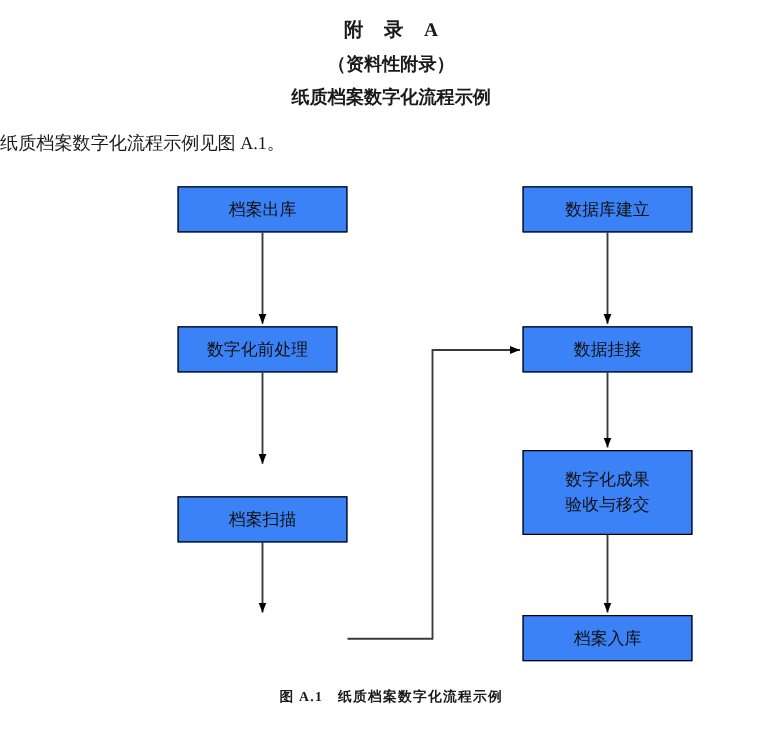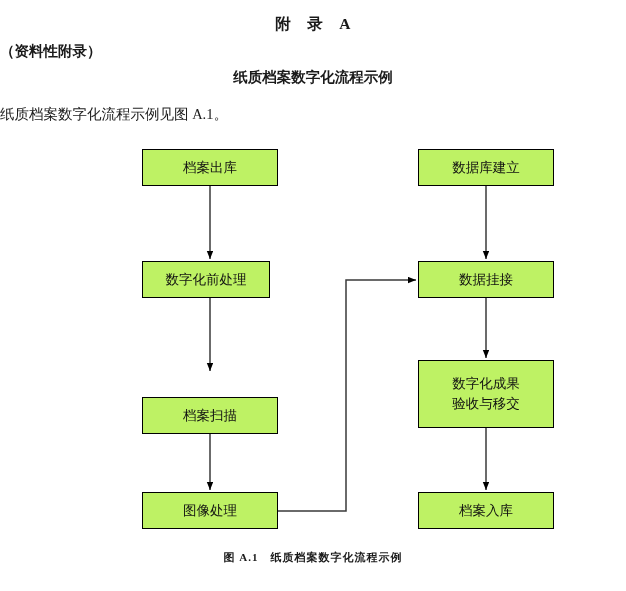--- a/index.html
+++ b/index.html
@@ -31,21 +31,21 @@
     font-size: 15.5px;
     font-weight: bold;
     letter-spacing: 0.5px;
     font-family: "Liberation Serif", "DejaVu Serif", serif;
   }
   .annex-subheading {
     position: absolute;
     top: 42px;
     left: 0;
     width: 626px;
-    text-align: left;
+    text-align: center;
     font-size: 14.5px;
     font-weight: bold;
   }
   .annex-title {
     position: absolute;
     top: 68px;
     left: 0;
     width: 626px;
     text-align: center;
     font-size: 14.5px;
@@ -82,21 +82,21 @@
     height: 591px;
     pointer-events: none;
   }
   .flowchart svg {
     display: block;
   }
 
   .node {
     position: absolute;
     border: 1.6px solid #000000;
-    background: #bef264;
+    background: #3b82f6;
     box-sizing: border-box;
     display: flex;
     align-items: center;
     justify-content: center;
     text-align: center;
     font-size: 13.5px;
     line-height: 1.45;
     font-family: "Liberation Serif", "DejaVu Serif", serif;
     color: #111111;
   }
@@ -147,23 +147,20 @@
   </div>
 
   <div class="node" style="left: 142px; top: 261px; width: 128px; height: 37px;">
     <span class="node-label">数字化前处理</span>
   </div>
 
   <div class="node" style="left: 142px; top: 373px; width: 136px; height: 37px; margin-top: 24px;">
     <span class="node-label">档案扫描</span>
   </div>
 
-  <div class="node" style="left: 142px; top: 492px; width: 136px; height: 37px;">
-    <span class="node-label">图像处理</span>
-  </div>
 
   <div class="node" style="left: 418px; top: 149px; width: 136px; height: 37px;">
     <span class="node-label">数据库建立</span>
   </div>
 
   <div class="node" style="left: 418px; top: 261px; width: 136px; height: 37px;">
     <span class="node-label">数据挂接</span>
   </div>
 
   <div class="node" style="left: 418px; top: 360px; width: 136px; height: 68px;">

